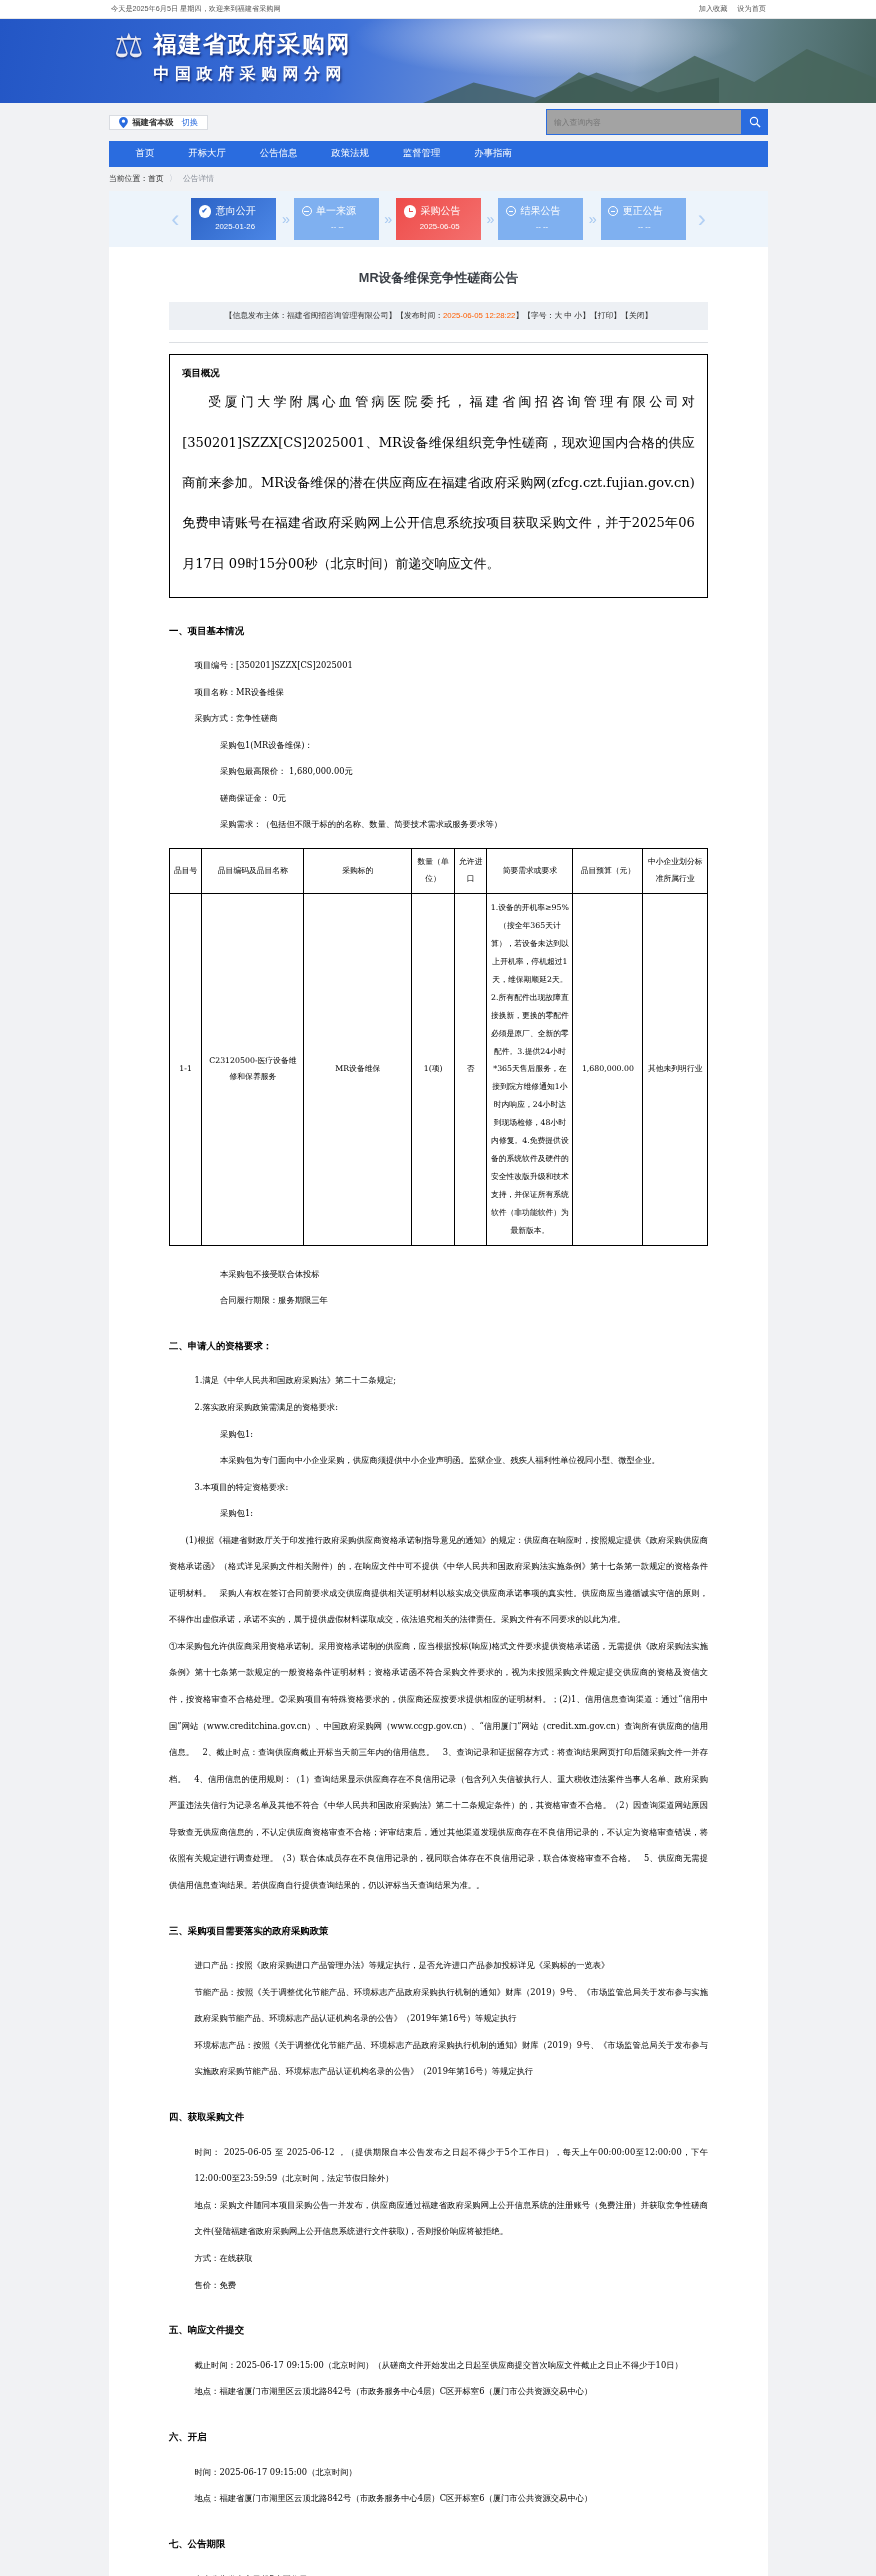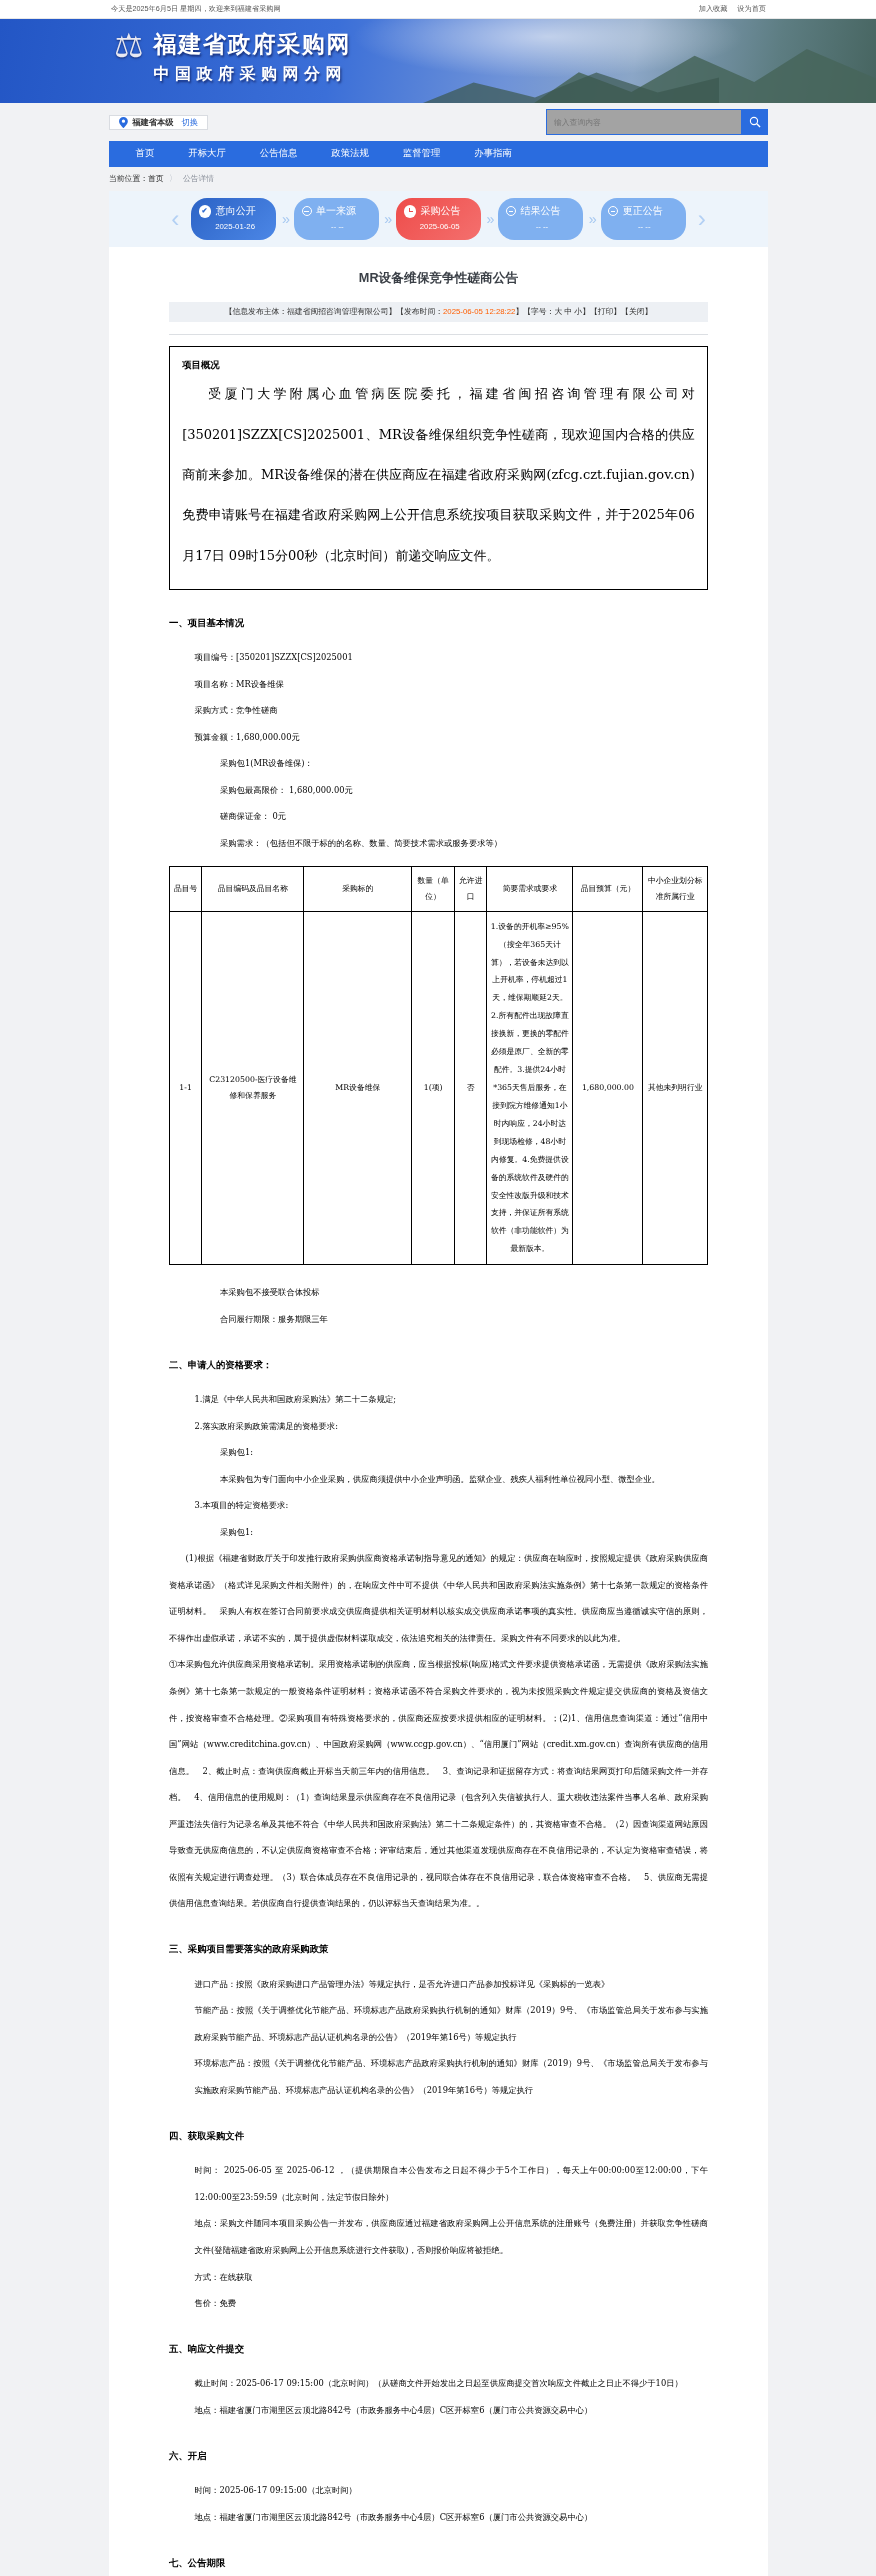--- a/index.html
+++ b/index.html
@@ -37,41 +37,41 @@
   
   .crumbrow { width:659px; margin:0 auto; height:24.4px; display:flex; align-items:center; font-size:7.8px; }
   .crumbrow .pre { color:#333; }
   .crumbrow .home { color:#333; cursor:pointer; }
   .crumbrow .sep { color:#b6bcc6; margin:0 5.5px; font-size:8.3px; }
   .crumbrow .cur { color:#8a909a; }
 
   
   .steps { width:659px; margin:0 auto; background:#edf4fb; height:56px; display:flex; align-items:center; justify-content:center; }
   .steps .side { font-size:24.4px; color:#b3d0f4; font-weight:lighter; padding:0 10px; cursor:pointer; line-height:1; }
-  .step { width:85px; height:42px; border-radius:16px; color:#fff; padding:6.6px 5.5px 0 7.8px; cursor:pointer; margin:0 2.2px; }
+  .step { width:85px; height:42px; border-radius:0; color:#fff; padding:6.6px 5.5px 0 7.8px; cursor:pointer; margin:0 2.2px; }
   .step .r1 { display:flex; align-items:center; }
   .step .lbl { font-size:10px; margin-left:4.4px; }
   .step .dt { font-size:7.8px; margin-top:3.3px; text-align:center; }
   .step.done { background:linear-gradient(135deg,#2c63c6,#4c87e6); }
   .step.idle { background:#7fb0f0; }
   .step.active { background:linear-gradient(135deg,#ee4c4a,#f4706e); }
   .ic { width:12.2px; height:12.2px; border-radius:50%; flex:0 0 12.2px; position:relative; }
   .ic.check { background:#fff; }
   .ic.check::before { content:"✔"; position:absolute; left:2.2px; top:1.1px; font-size:7.2px; color:#2f6ace; font-weight:bold; }
   .ic.minus { border:1.1px solid #fff; width:10px; height:10px; flex-basis:10px; }
   .ic.minus::before { content:""; position:absolute; left:1.7px; top:3.3px; width:4.4px; height:1.1px; background:#fff; }
   .ic.clock { background:#fff; }
   .ic.clock::before { content:""; position:absolute; left:5.5px; top:2.2px; width:1.1px; height:4.4px; background:#ee4c4a; }
   .ic.clock::after { content:""; position:absolute; left:5.5px; top:5.5px; width:3.3px; height:1.1px; background:#ee4c4a; }
   .arrow { color:#a6c8f1; font-size:14.4px; margin:0 3.3px; letter-spacing:-1.7px; }
 
   
   .card { width:659px; margin:0 auto; background:#fff; padding:15.5px 60px 50px 60px; }
   .art-title { text-align:center; font-size:12.7px; font-weight:bold; color:#3a3f46; padding:7.8px 0 14.4px 0; }
-  .meta { background:#edf0f4; height:20px; display:flex; align-items:center; justify-content:center; font-size:7.8px; color:#333; }
+  .meta { background:#edf0f4; height:28px; display:flex; align-items:center; justify-content:center; font-size:7.8px; color:#333; }
   .meta .orange { color:#ff5e00; }
   .meta .click { cursor:pointer; }
   .divider { border-bottom:0.6px solid #dcdfe3; margin:12.2px 0 11px 0; }
 
   .doc { font-family:"DejaVu Serif","Liberation Serif",serif; color:#000; }
   .box { border:1.1px solid #000; padding:8.9px 12.2px 13.3px 12.2px; }
   .box .box-title { font-size:9.4px; font-weight:bold; line-height:2; }
   .box .box-text { font-size:13px; line-height:3.1; text-indent:2em; text-align:justify; }
 
   .sec-h { font-size:9.4px; font-weight:bold; margin:24.4px 0 14.4px 0; line-height:1.6; }
@@ -219,21 +219,20 @@
 
       <div class="box">
         <div class="box-title">项目概况</div>
         <p class="box-text">受厦门大学附属心血管病医院委托，福建省闽招咨询管理有限公司对[350201]SZZX[CS]2025001、MR设备维保组织竞争性磋商，现欢迎国内合格的供应商前来参加。MR设备维保的潜在供应商应在福建省政府采购网(zfcg.czt.fujian.gov.cn)免费申请账号在福建省政府采购网上公开信息系统按项目获取采购文件，并于2025年06月17日 09时15分00秒（北京时间）前递交响应文件。</p>
       </div>
 
       <h3 class="sec-h">一、项目基本情况</h3>
       <p class="lv1">项目编号：[350201]SZZX[CS]2025001</p>
       <p class="lv1">项目名称：MR设备维保</p>
       <p class="lv1">采购方式：竞争性磋商</p>
-      <p class="lv1">预算金额：1,680,000.00元</p>
       <p class="lv2">采购包1(MR设备维保)：</p>
       <p class="lv2">采购包最高限价：  1,680,000.00元</p>
       <p class="lv2">磋商保证金：  0元</p>
       <p class="lv2">采购需求：（包括但不限于标的的名称、数量、简要技术需求或服务要求等）</p>
 
       <table class="items">
         <colgroup>
           <col style="width:6%">
             <col style="width:19%">
             <col style="width:20%">

